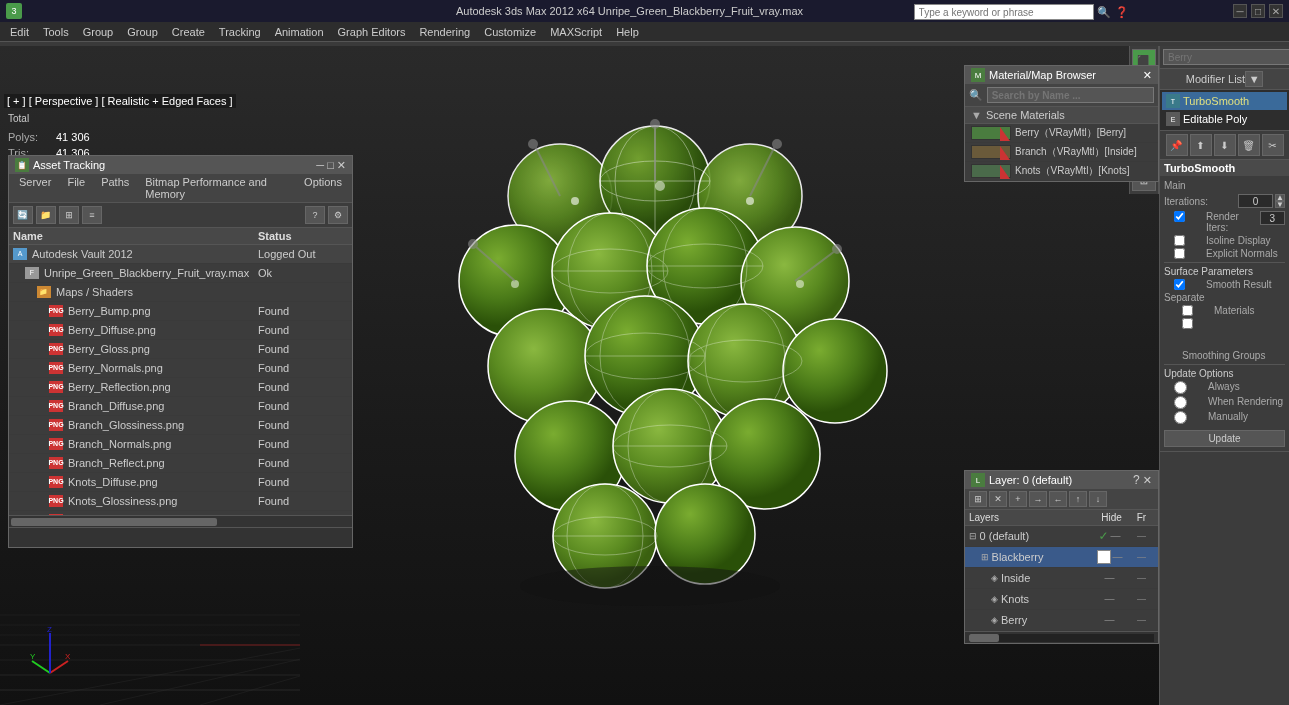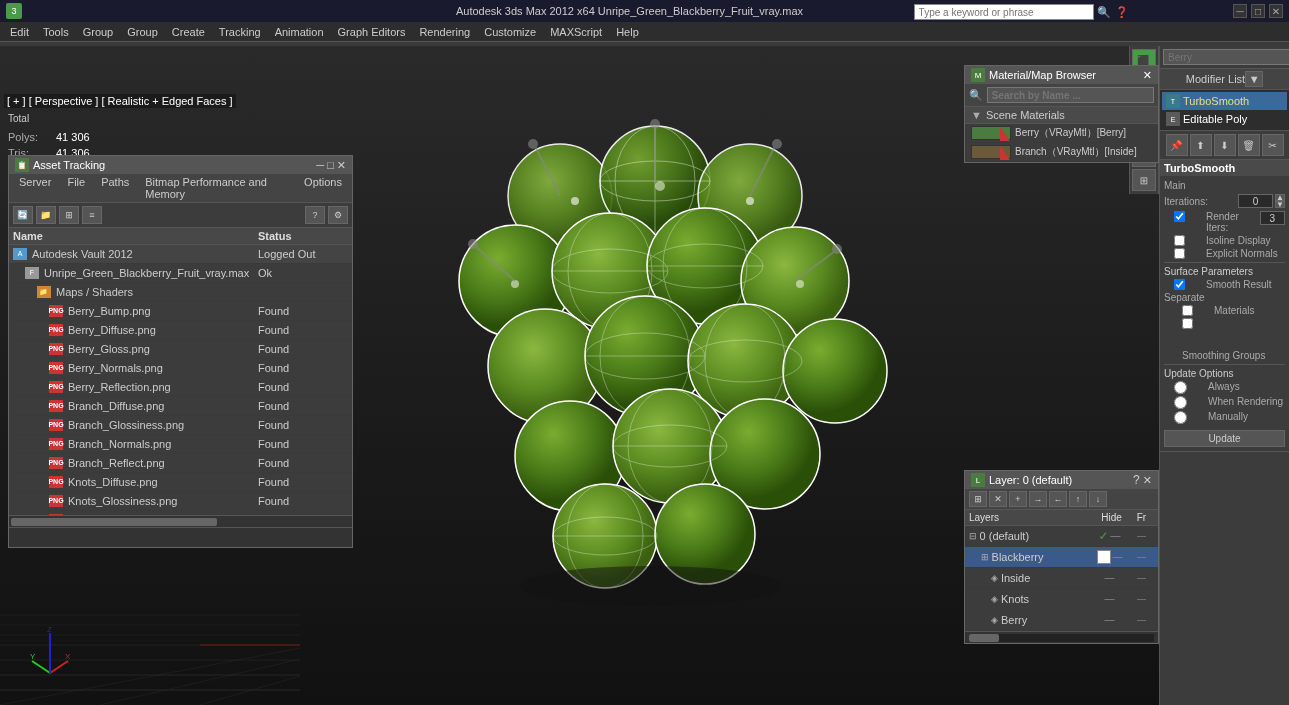--- a/index.html
+++ b/index.html
@@ -899,20 +899,24 @@
     <span>Scene Materials</span>
   </div>
   <div style="position:relative;">
     <div class="mat-item">
       <div class="mat-swatch"></div>
       <span class="mat-name">Berry（VRayMtl）[Berry]</span>
     </div>
     <div class="mat-item">
       <div class="mat-swatch" style="background:#6a5a3a;"></div>
       <span class="mat-name">Branch（VRayMtl）[Inside]</span>
+    </div>
+    <div class="mat-item">
+      <div class="mat-swatch" style="background:#4a6a4a;"></div>
+      <span class="mat-name">Knots（VRayMtl）[Knots]</span>
     </div>
   </div>
 </div>
 
 <div id="layer-panel">
   <div class="panel-title-bar">
     <div style="display:flex;align-items:center;gap:4px;">
       <span style="width:14px;height:14px;background:#4a7c3f;display:inline-flex;align-items:center;justify-content:center;font-size:8px;color:#fff;">L</span>
       <span>Layer: 0 (default)</span>
     </div>

